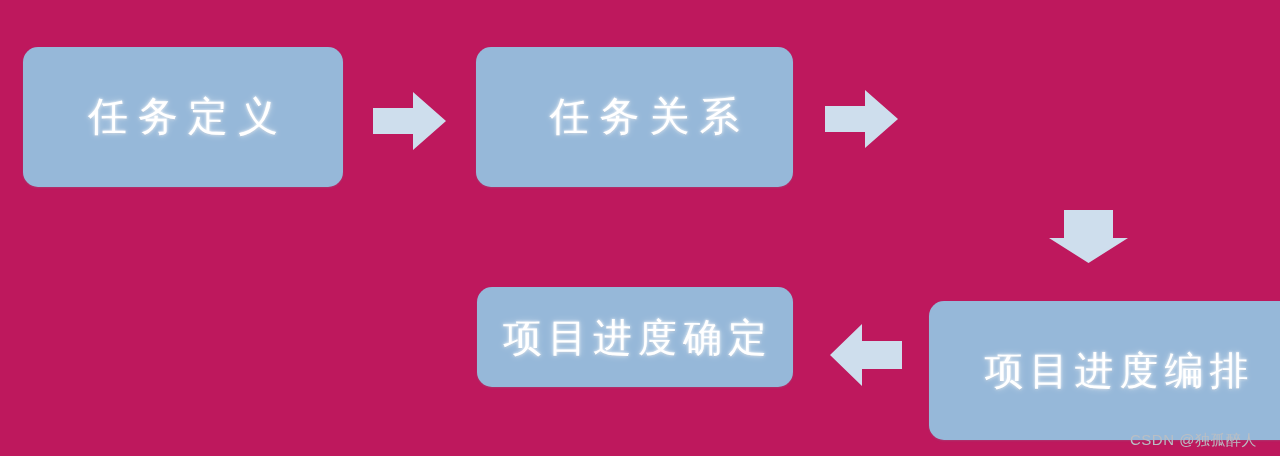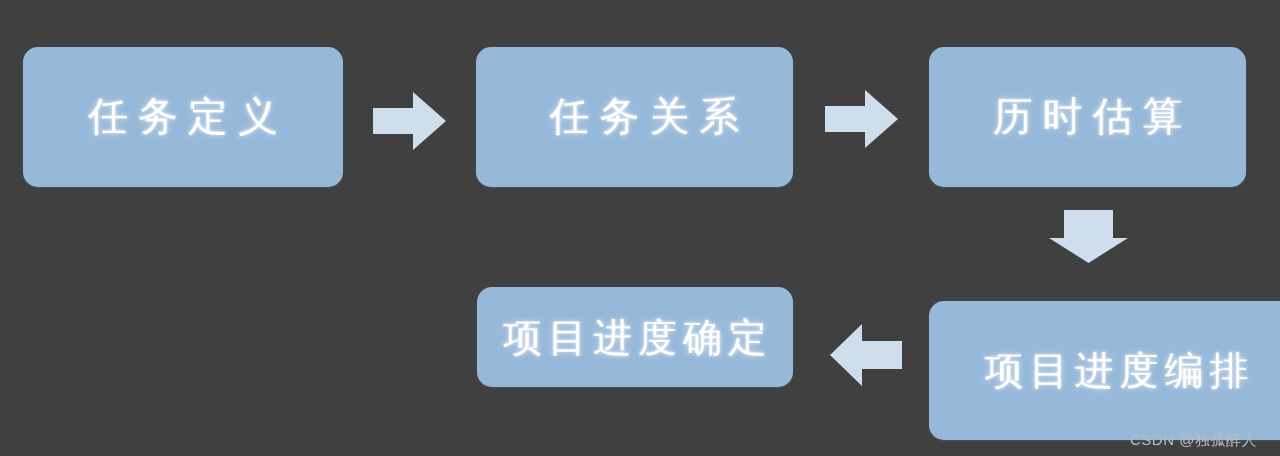--- a/index.html
+++ b/index.html
@@ -10,21 +10,21 @@
   body {
     width: 1280px;
     height: 456px;
     font-family: "Liberation Sans", sans-serif;
     overflow: hidden;
   }
   #canvas {
     position: relative;
     width: 1280px;
     height: 456px;
-    background: #404040;
+    background: #be185d;
   }
   .node {
     position: absolute;
     background: #96b8d9;
     border-radius: 15px;
     box-sizing: border-box;
     display: flex;
     align-items: center;
     justify-content: center;
     box-shadow: 0 1px 2px rgba(120,140,165,0.25);
@@ -69,23 +69,20 @@
 <div id="canvas">
 
   <div class="node" style="left:23px; top:47px; width:320px; height:140px;">
     <span class="node-label">任务定义</span>
   </div>
 
   <div class="node" style="left:476px; top:47px; width:317px; height:140px;padding-left:20px;">
     <span class="node-label">任务关系</span>
   </div>
 
-  <div class="node" style="left:929px; top:47px; width:317px; height:140px;">
-    <span class="node-label">历时估算</span>
-  </div>
 
   <div class="node" style="left:929px; top:301px; width:375px; height:139px;">
     <span class="node-label wide">项目进度编排</span>
   </div>
 
   <div class="node" style="left:477px; top:287px; width:316px; height:100px;justify-content:center;">
     <span class="node-label wide">项目进度确定</span>
   </div>
 
   <div class="arrow" style="left:373px; top:92px; width:73px; height:58px;">

